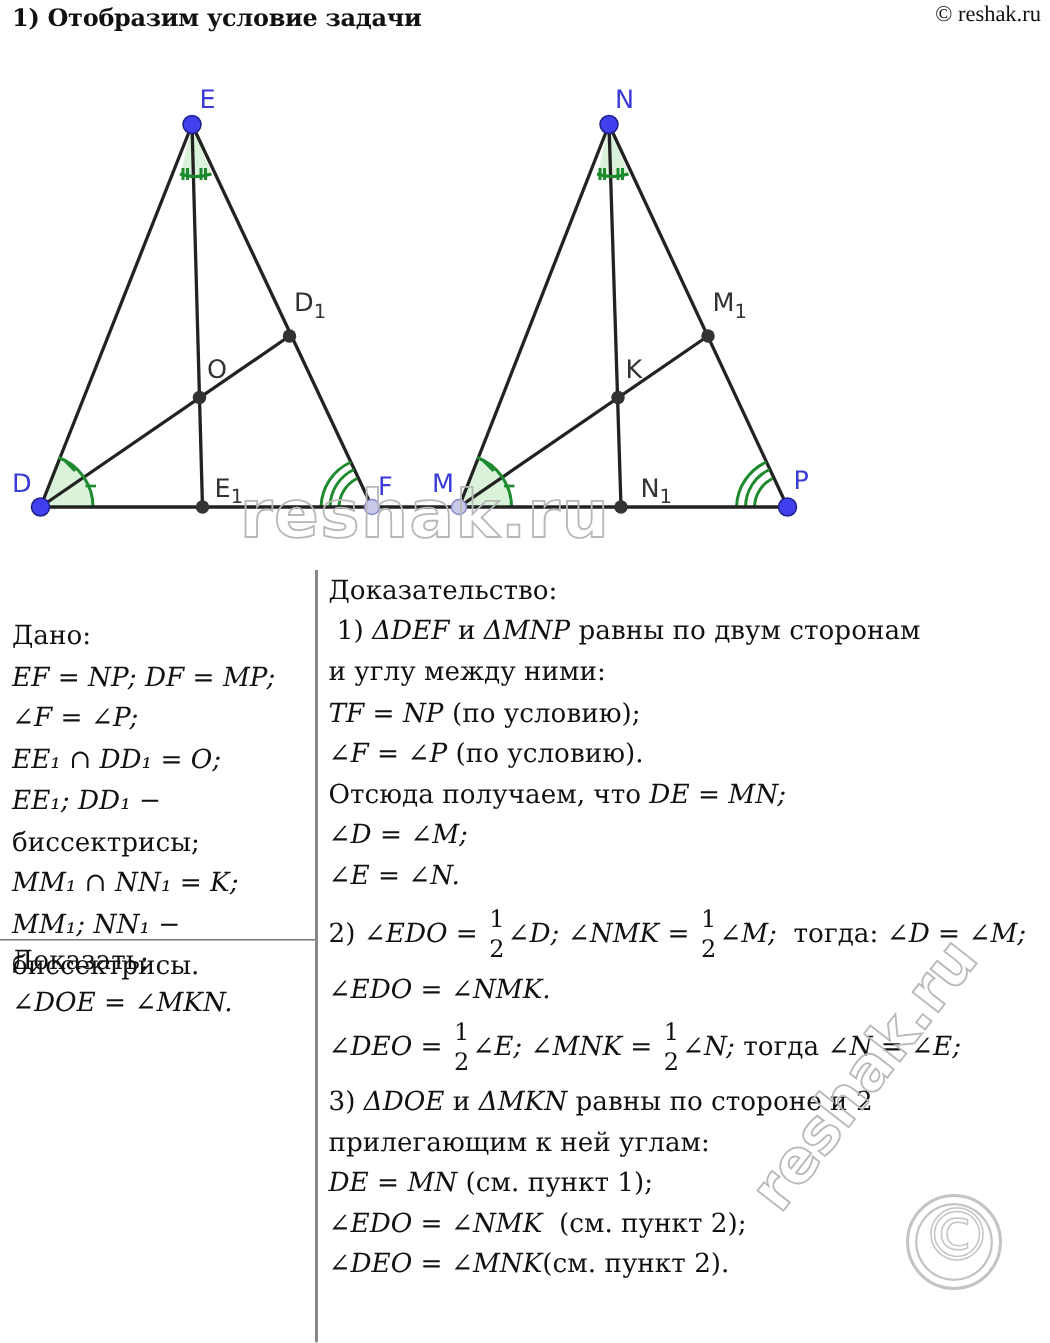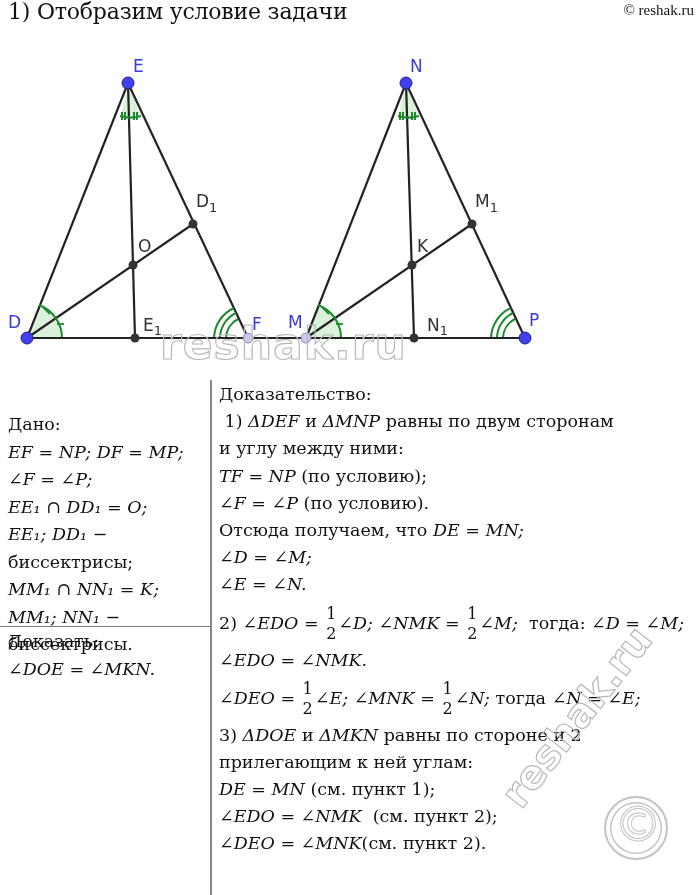--- a/index.html
+++ b/index.html
@@ -1,19 +1,19 @@
 <!DOCTYPE html>
 <html><head>
 <meta charset="utf-8">
 <style>
   html, body { margin:0; padding:0; background:#ffffff; }
   body { width:700px; height:895px; position:relative; overflow:hidden;
          font-family:"DejaVu Serif","Liberation Serif",serif; color:#111; }
-  .header-title { position:absolute; left:8px; top:0px; font-size:22px; line-height:24px;
-                  font-family:"DejaVu Serif",serif; letter-spacing:-0.2px; }
+  .header-title { position:absolute; left:8px; top:0px; font-size:16px; line-height:24px;
+                  font-family:"DejaVu Serif",serif; letter-spacing:-0.2px;font-weight:bold; }
   .copyright { position:absolute; right:6px; top:0px; font-size:15px; line-height:20px;
                font-family:"Liberation Serif",serif;margin-left:26px; }
   svg.figure { position:absolute; left:0; top:0; }
   .given { position:absolute; left:8px; top:380px; width:200px; font-size:17.5px; line-height:27.5px;margin-top:31px; }
   .given .line { white-space:nowrap; }
   .math { font-family:"DejaVu Serif",serif; font-style:italic; }
   .rule-h { position:absolute; left:0; top:626px; width:211px; height:0; border-top:1.5px solid #777; }
   .rule-v { position:absolute; left:210px; top:380px; width:0; height:515px; border-left:2px solid #888; }
   .prove-block { position:absolute; left:8px; top:628px; width:200px; font-size:17.5px; line-height:27.5px; }
   .proof { position:absolute; left:219px; top:381px; width:480px; font-size:17.5px; line-height:27.2px; }

